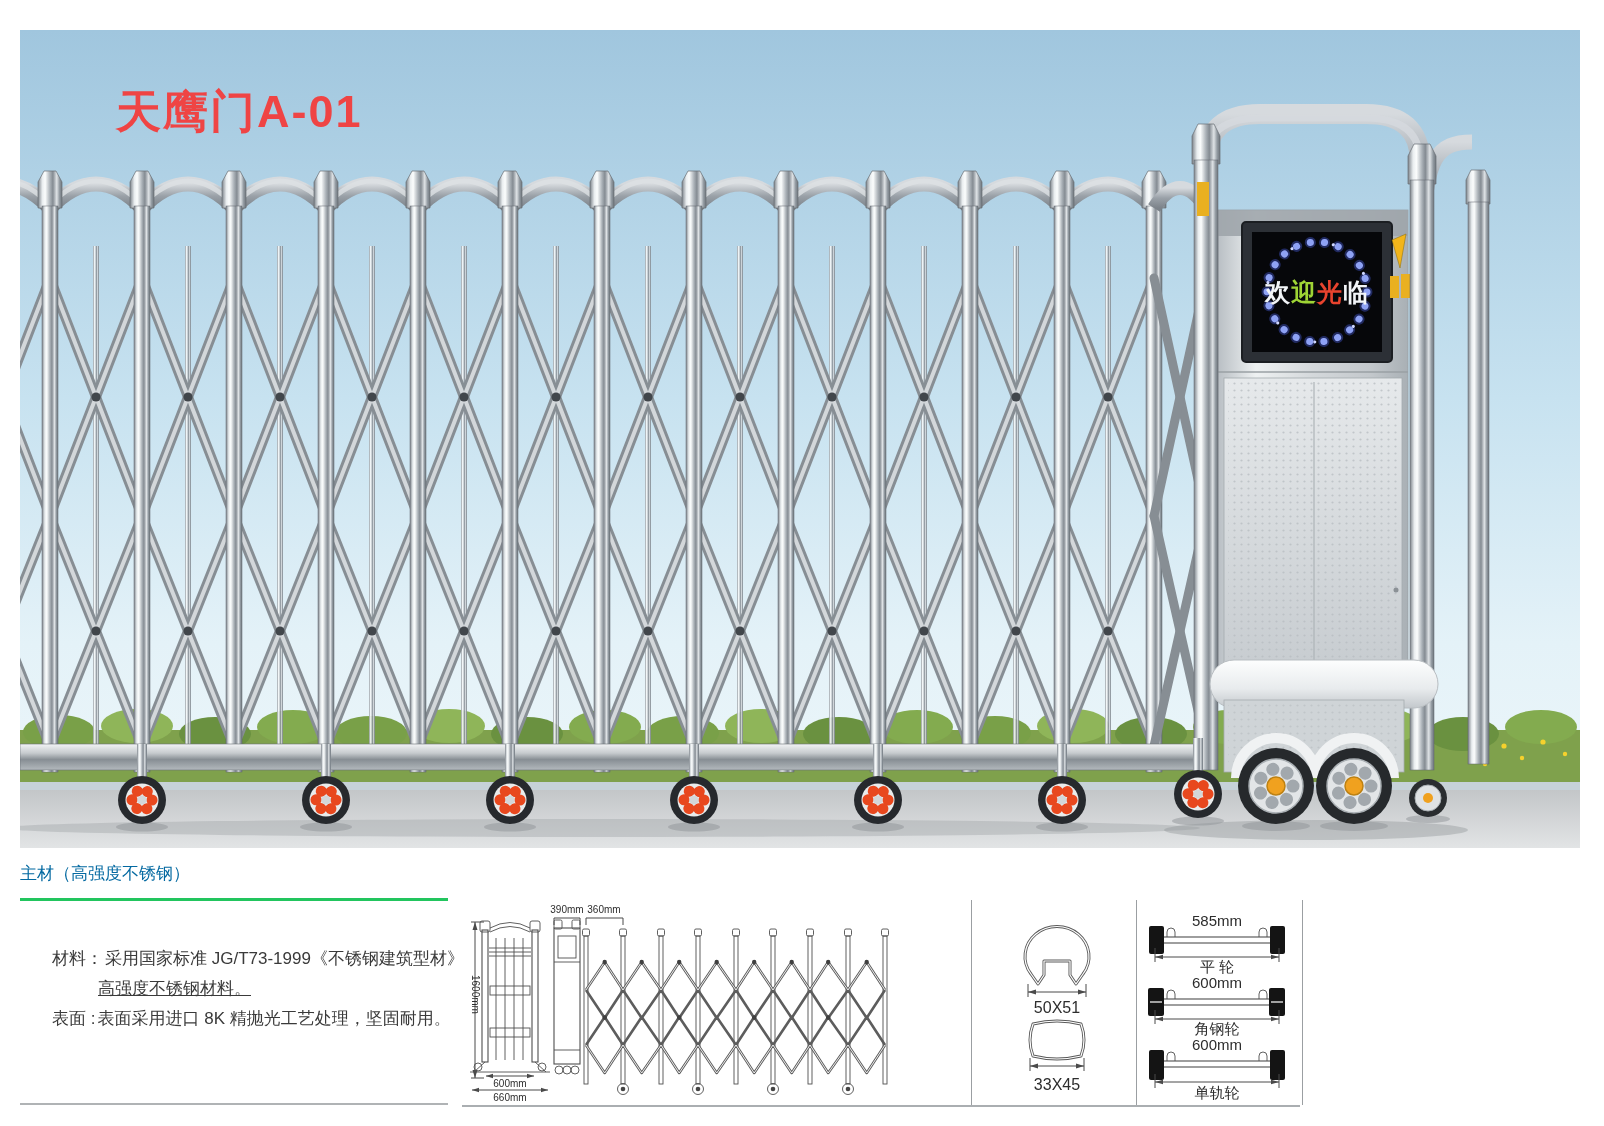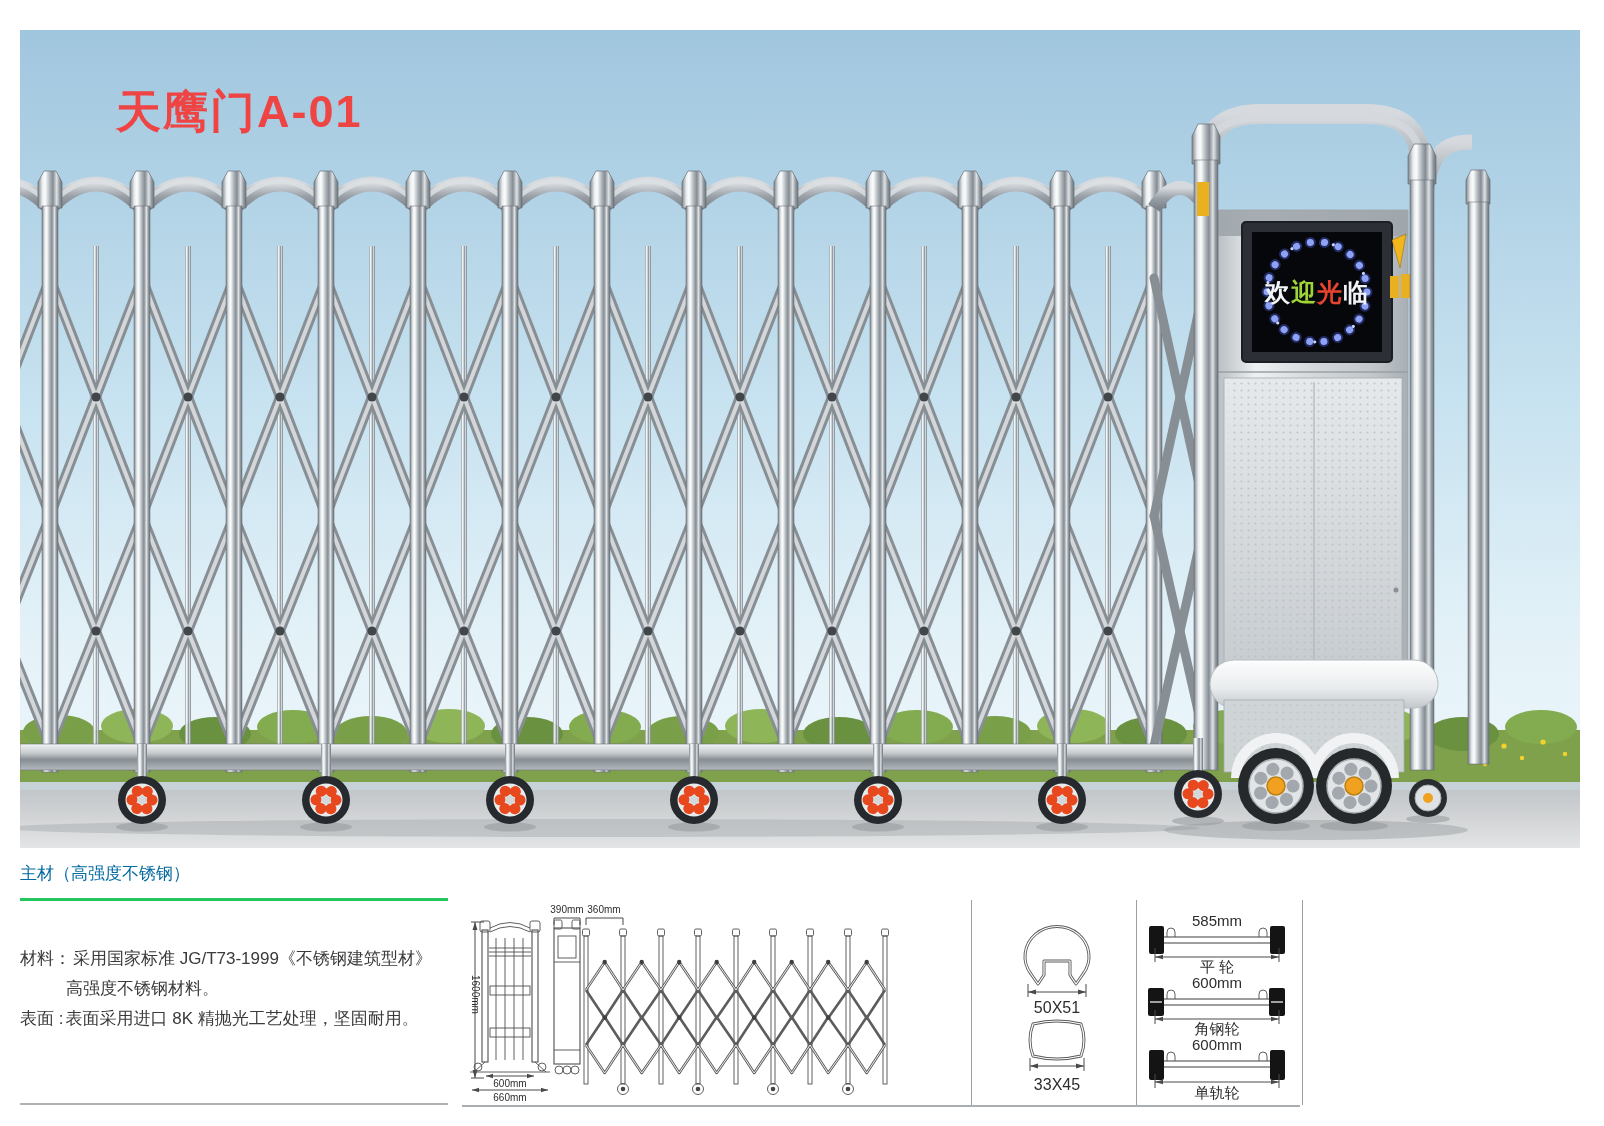--- a/index.html
+++ b/index.html
@@ -11,23 +11,23 @@
   .product-title{position:absolute;left:96px;top:52px;font-size:45px;font-weight:700;
                  color:#ef4444;letter-spacing:2px;white-space:nowrap;}
   
   .spec-head{position:absolute;left:20px;top:862px;width:428px;height:36px;
              border-bottom:3px solid #22c55e;font-size:17px;color:#0369a1;}
   .dim-head{position:absolute;left:462px;top:862px;width:838px;height:36px;
             border-bottom:2px solid #a2a6a9;font-size:17.5px;color:#3f3f3f;
             display:flex;align-items:flex-start;}
   .dim-head .divider{color:#b0b0b0;margin:0 14px;}
   .spec-rows{position:absolute;left:20px;top:944px;width:432px;font-size:17px;color:#3a3a3a;}
-  .spec-row{line-height:30px;white-space:nowrap;}
+  .spec-row{line-height:30px;white-space:nowrap;margin-left:32px;}
   .spec-row .spec-label{margin-right:2px;}
-  .spec-row.indent{padding-left:46px;}
+  .spec-row.indent{padding-left:46px;text-decoration:underline;}
   .left-bottom-line{position:absolute;left:20px;top:1103px;width:428px;height:0;
                     border-top:2px solid #b0b3b5;}
   .dim-table{position:absolute;left:462px;top:900px;width:838px;height:205px;display:flex;
              border-bottom:2px solid #aaaeb1;}
   .dim-cell{height:205px;border-right:1px solid #9b9fa2;}
   .c1{width:509px}.c2{width:164px}.c3{width:165px}
   
   .ln{stroke:#4f4f4f;stroke-width:1.1;fill:none}
   .lnt{stroke:#4f4f4f;stroke-width:0.9;fill:none}
   .dbl{stroke:#5a5a5a;stroke-width:3;fill:none;stroke-linejoin:round}

